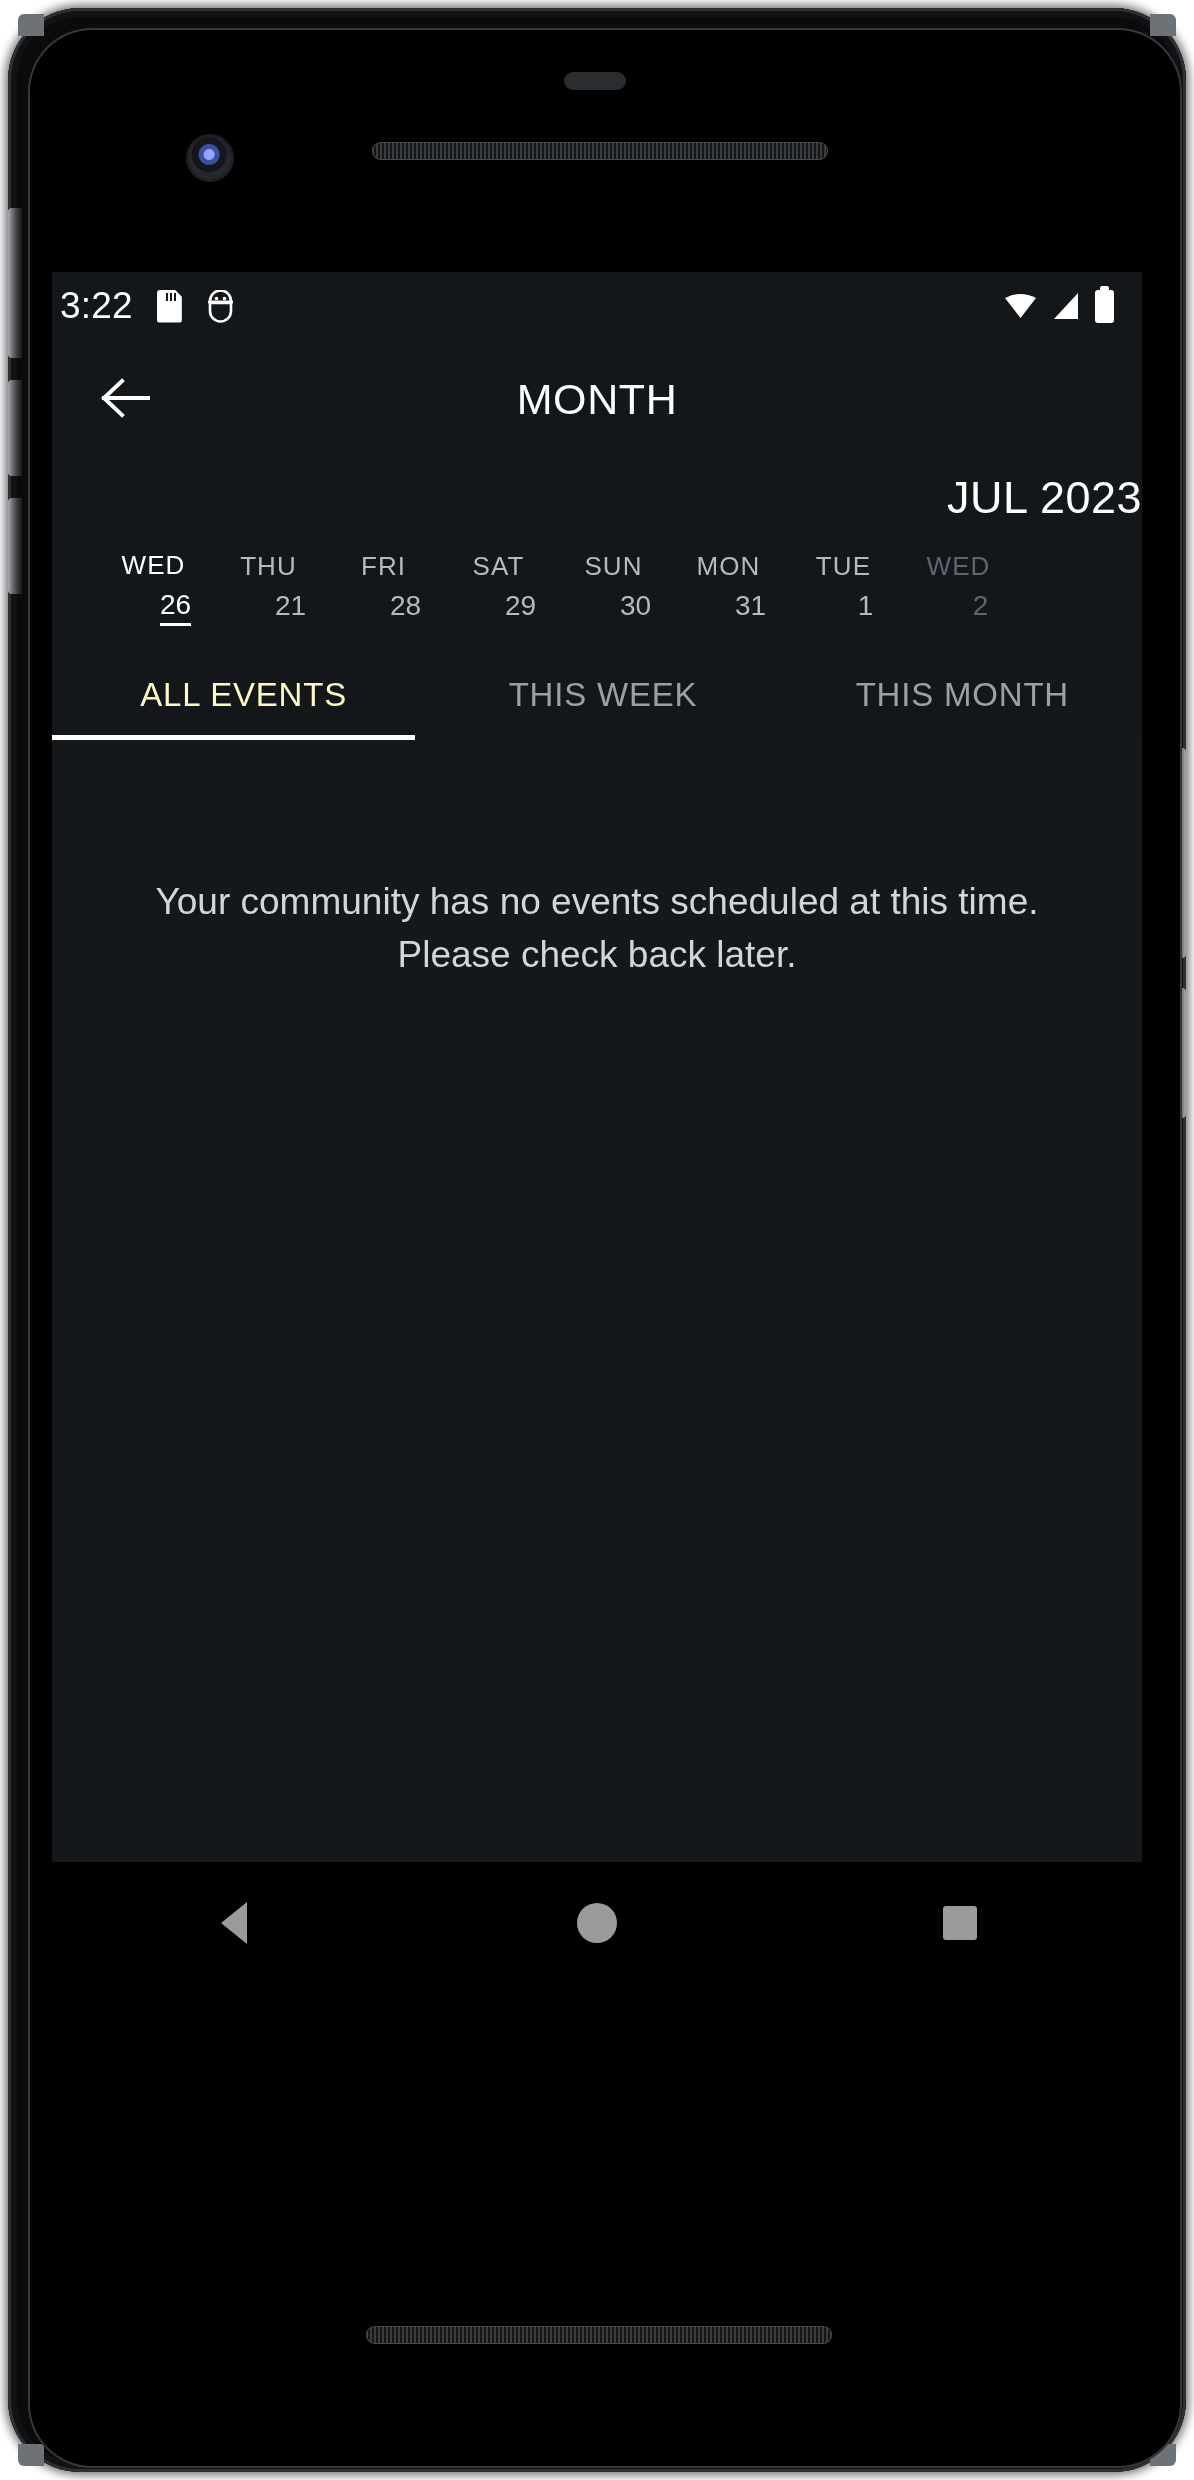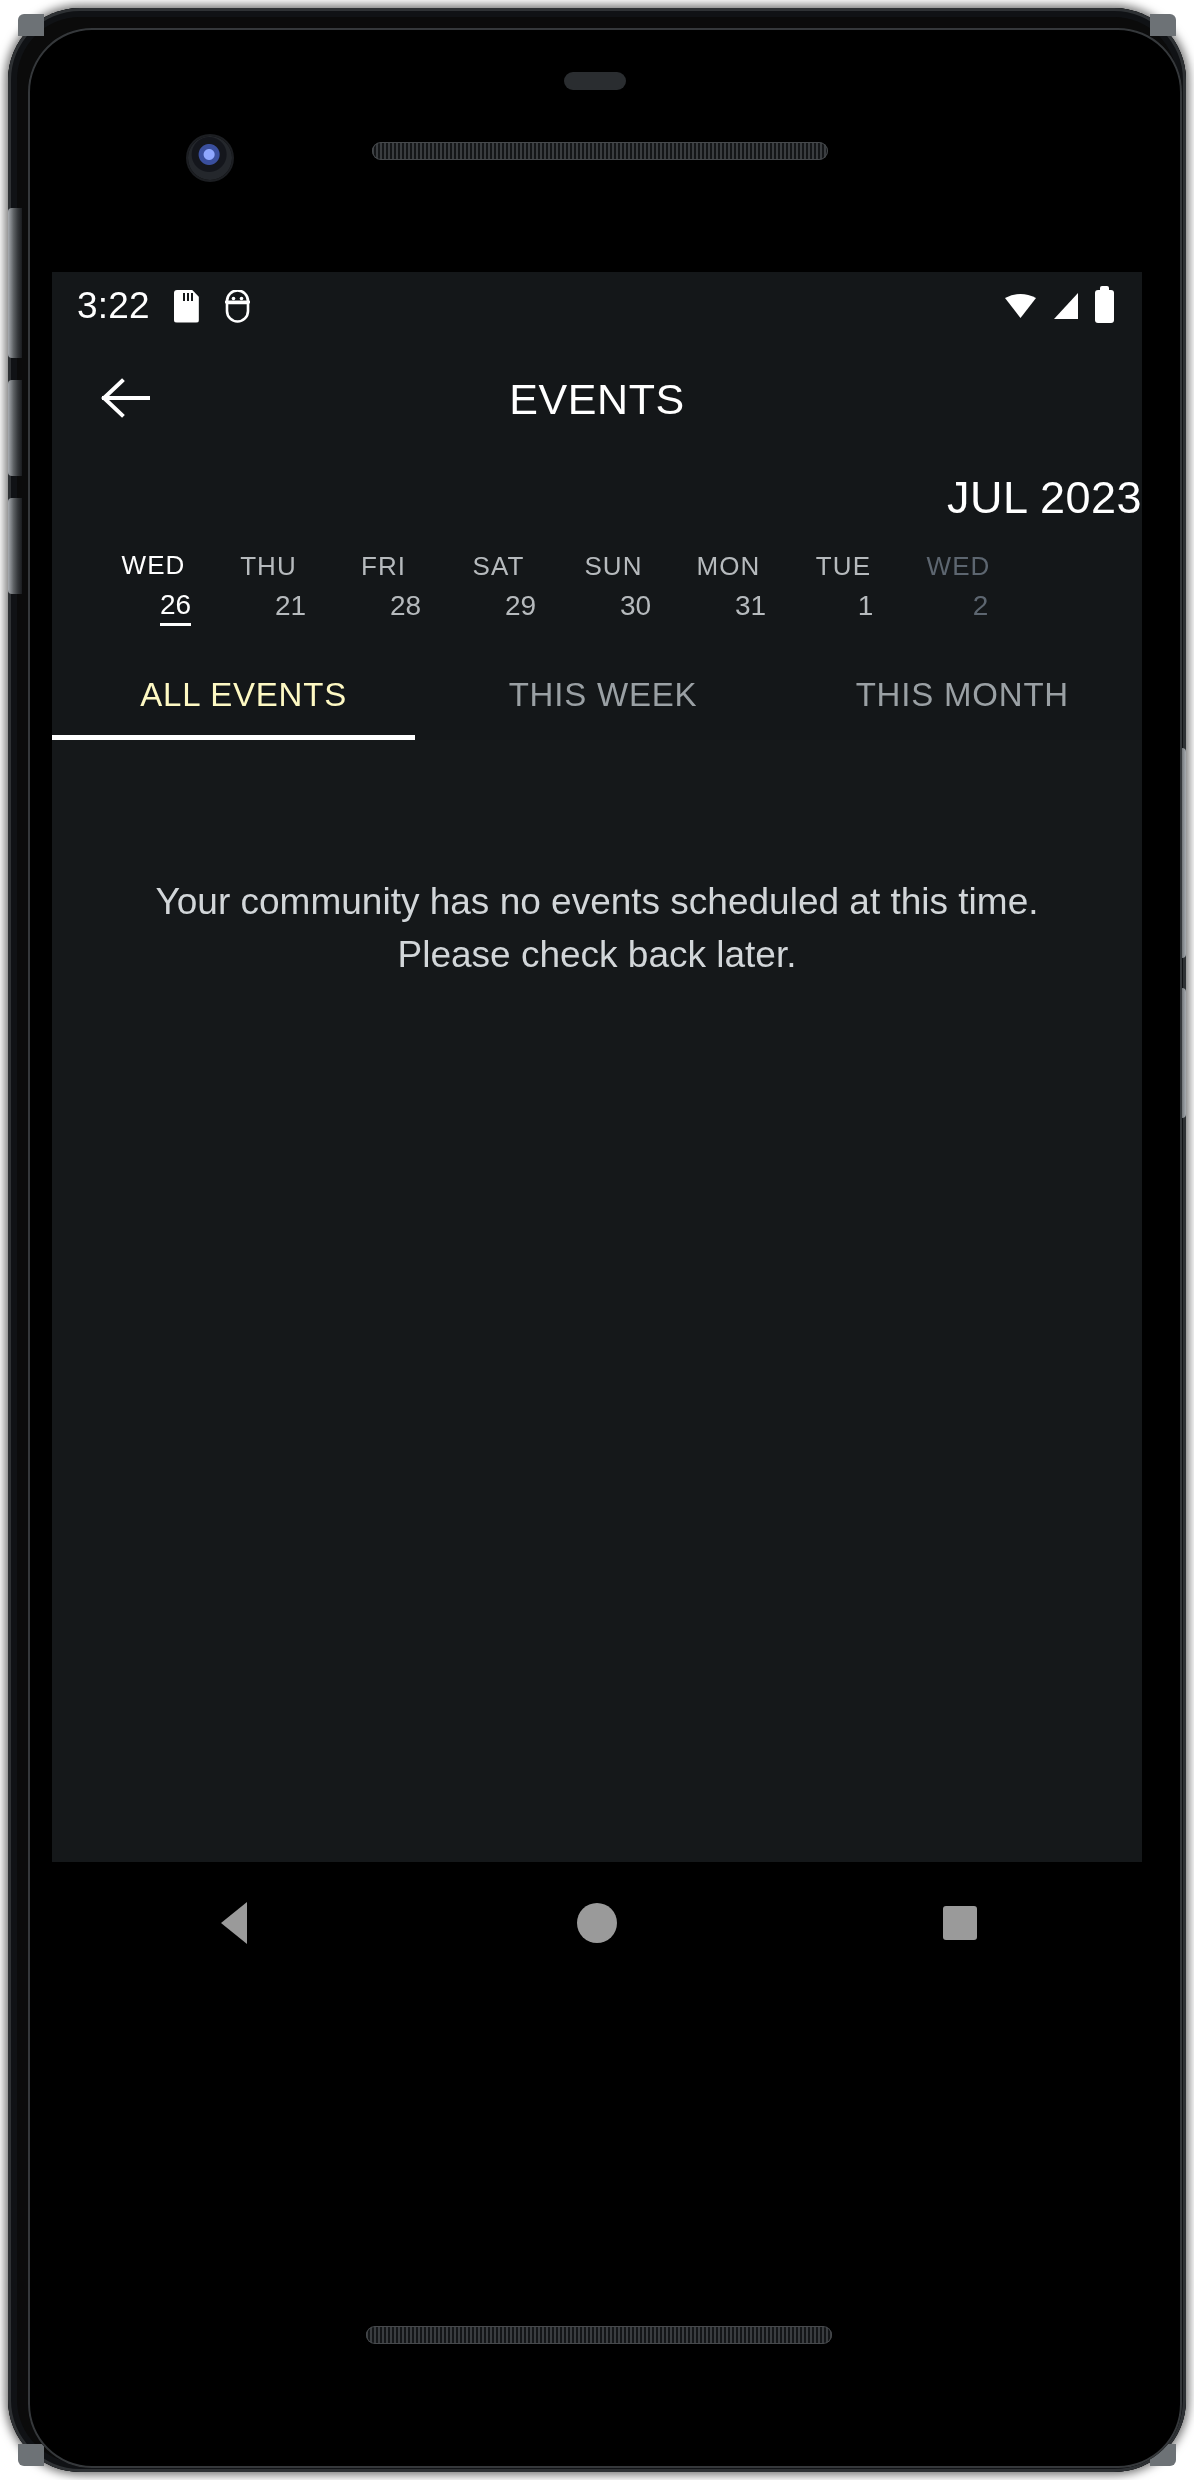--- a/index.html
+++ b/index.html
@@ -76,21 +76,21 @@
     position:absolute; left:52px; top:272px; width:1090px; height:1818px;
     background:#000000;
     overflow:hidden;
   }
 
   
   #status-bar{
     position:relative; height:68px; width:100%;
     background:#141719;
     display:flex; align-items:center; justify-content:space-between;
-    padding:0 28px 0 25px;
+    padding:0 28px 0 8px;
   }
   .status-left{ display:flex; align-items:center; gap:24px; }
   .status-time{ color:#ffffff; font-size:37px; letter-spacing:.2px; }
   .status-right{ display:flex; align-items:center; gap:14px; }
 
   .icon-sdcard{
     width:25px; height:33px; background:#ffffff; position:relative;
     border-radius:3px 7px 3px 3px;
     clip-path: polygon(0 0, 72% 0, 100% 22%, 100% 100%, 0 100%);
   }
@@ -245,21 +245,21 @@
 
     <div id="app-bar">
       <button id="back-button">
         <span>
           <svg width="52" height="42" viewBox="0 0 52 42" aria-hidden="true">
             <line x1="4" y1="21" x2="48" y2="21" stroke="#ffffff" stroke-width="4" stroke-linecap="square"></line>
             <polyline points="22,4 4,21 22,38" fill="none" stroke="#ffffff" stroke-width="4" stroke-linecap="square" stroke-linejoin="miter"></polyline>
           </svg>
         </span>
       </button>
-      <div id="app-title">EVENTS</div>
+      <div id="app-title">MONTH</div>
     </div>
 
     <div id="calendar-strip">
       <div id="month-label">JUL 2023</div>
       <div id="date-row">
           <div class="date-cell selected">
             <div class="dow">WED</div>
             <div class="dnum">26</div>
           </div>
           <div class="date-cell">

